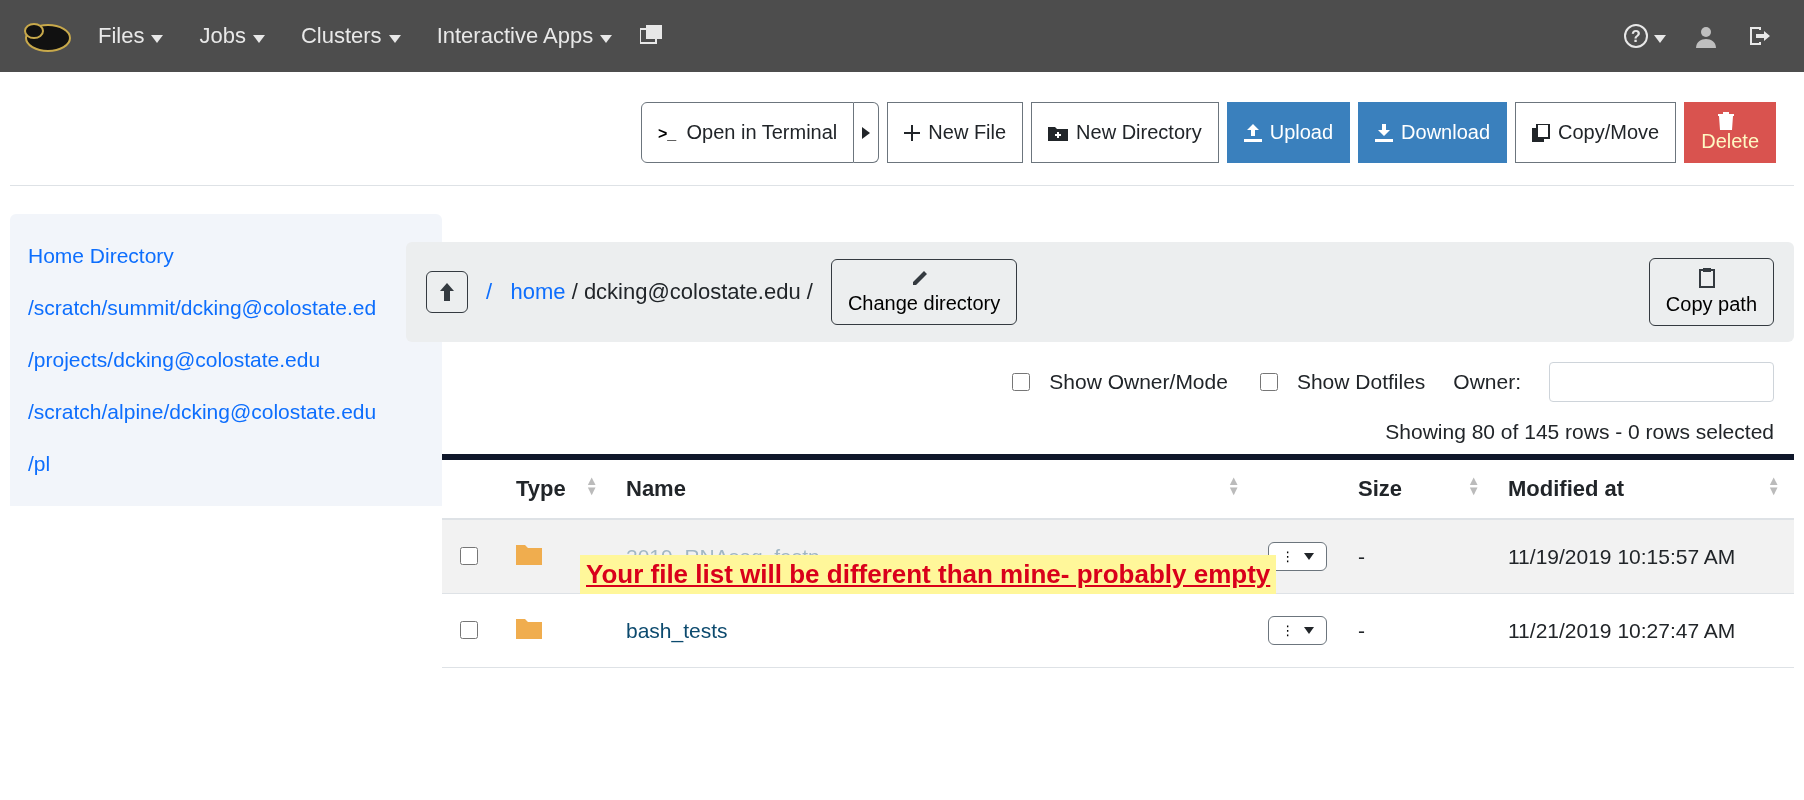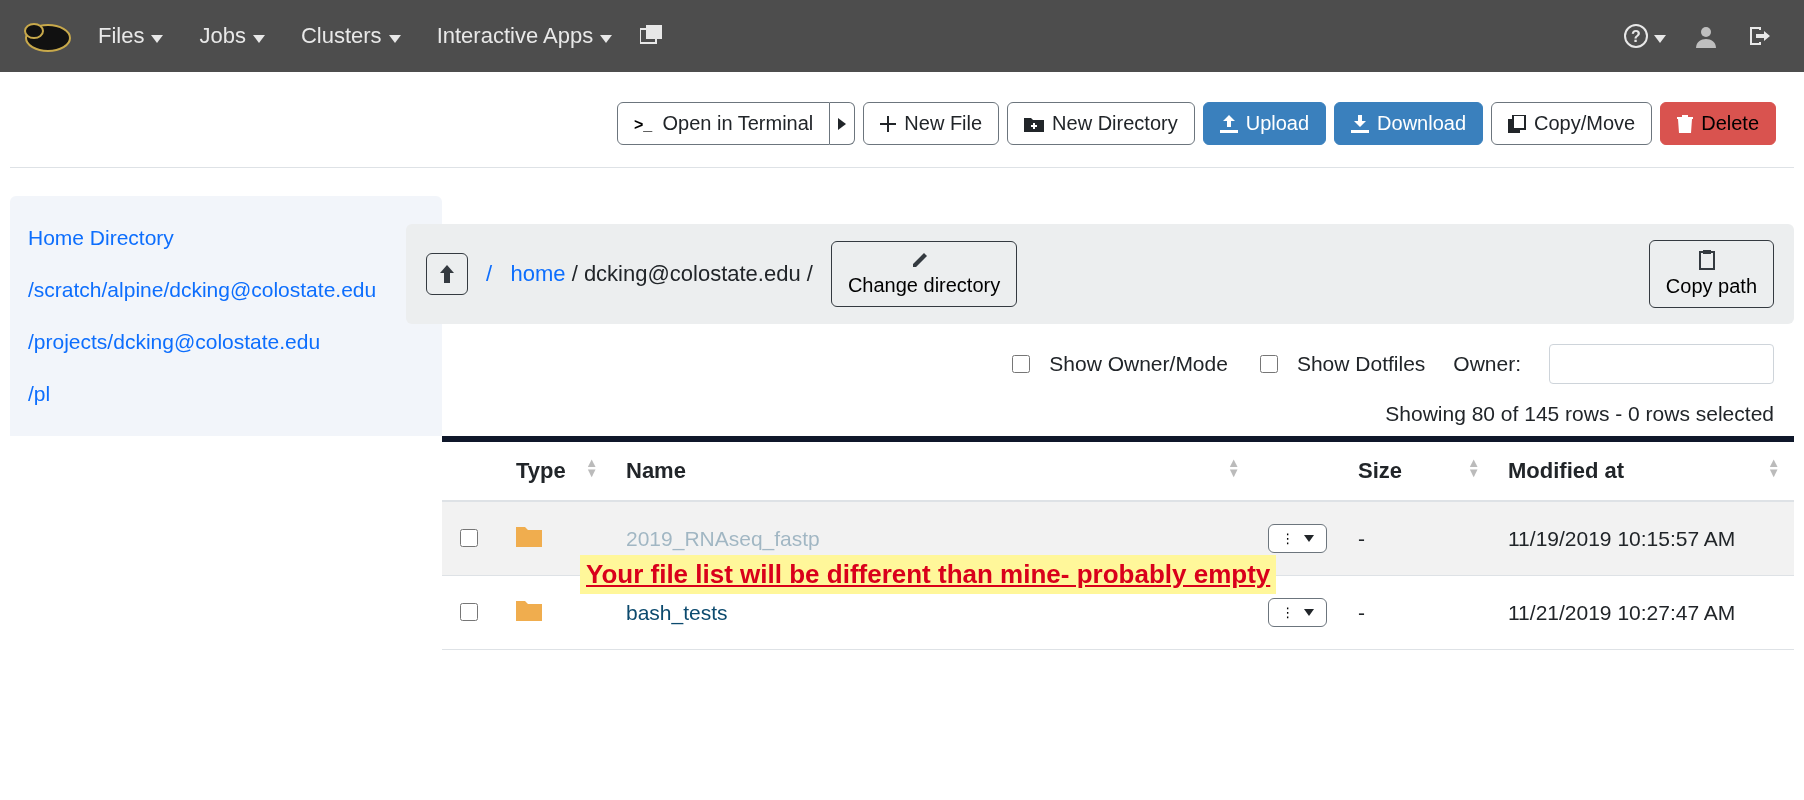--- a/index.html
+++ b/index.html
@@ -8,28 +8,28 @@
   .navbar .logo { width:60px; height:40px; display:flex; align-items:center; }
   .navbar .nav-item { padding:0 18px; height:72px; display:flex; align-items:center; cursor:pointer; color:#e8e8e8; font-size:22px; white-space:nowrap; }
   .navbar .nav-item .caret { margin-left:7px; }
   .navbar .spacer { flex:1; }
   .navbar .right-item { padding:0 14px; cursor:pointer; color:#e8e8e8; display:flex; align-items:center; }
   .caret-svg { fill:#e8e8e8; }
 
   .content-wrap { padding:0 10px; }
 
   .toolbar { display:flex; justify-content:flex-end; gap:8px; padding:30px 18px 22px; border-bottom:1px solid #dee2e6; margin-bottom:28px; }
-  .btn { display:inline-flex; align-items:center; padding:9px 16px; border:1px solid #6c757d; border-radius:6px; background:#fff; color:#212529; font-size:20px; cursor:pointer; white-space:nowrap; }
+  .btn { display:inline-flex; align-items:center; padding:9px 16px; border:1px solid #6c757d; border-radius:0; background:#fff; color:#212529; font-size:20px; cursor:pointer; white-space:nowrap; }
   .btn .icon { margin-right:8px; display:inline-flex; }
   .btn-group { display:flex; }
   .btn-group .btn { border-radius:0; }
   .btn-group .btn:first-child { border-radius:6px 0 0 6px; }
   .btn-group .btn:last-child { border-radius:0 6px 6px 0; border-left:none; padding:9px 8px; }
   .btn-primary { background:#3a80bd; border-color:#3a80bd; color:#fff; }
-  .btn-danger  { background:#d9534f; border-color:#d9534f; color:#000000; }
+  .btn-danger  { background:#d9534f; border-color:#d9534f; color:#fef9c3;flex-direction:column; }
 
   .main-row { display:flex; align-items:flex-start; }
   .sidebar { width:432px; padding:16px 18px; background:#f2f5fa; border-radius:6px 6px 0 0; }
   .sidebar a { display:block; color:#0d6efd; text-decoration:none; padding:14px 0; font-size:21px; white-space:nowrap; overflow:hidden; cursor:pointer; }
 
   .panel { flex:1; min-width:0; }
   .pathbar { background:#eceeef; border-radius:6px; padding:16px 20px; display:flex; align-items:center; gap:18px; margin:28px 0 20px -36px; }
   .up-btn { width:42px; height:42px; border:1px solid #343a40; border-radius:6px; display:flex; align-items:center; justify-content:center; cursor:pointer; background:#fff0; }
   .breadcrumb { font-size:22px; color:#212529; }
   .breadcrumb a { color:#0d6efd; text-decoration:none; cursor:pointer; }
@@ -187,22 +187,23 @@
           </svg>
         </span>
       <span>Delete</span>
     </button>
   </div>
 
   <div class="main-row">
 
     <div class="sidebar">
       <a>Home Directory</a>
+      <a>/scratch/summit/dcking@colostate.ed</a>
+      <a>/projects/dcking@colostate.edu</a>
       <a>/scratch/alpine/dcking@colostate.edu</a>
-      <a>/projects/dcking@colostate.edu</a>
       <a>/pl</a>
     </div>
 
     <div class="panel">
 
       <div class="pathbar">
         <button class="up-btn">
           <svg width="18" height="18">
               <path d="M9 0l7 8h-4v10H6V8H2z" fill="#343a40"></path>
             </svg>

